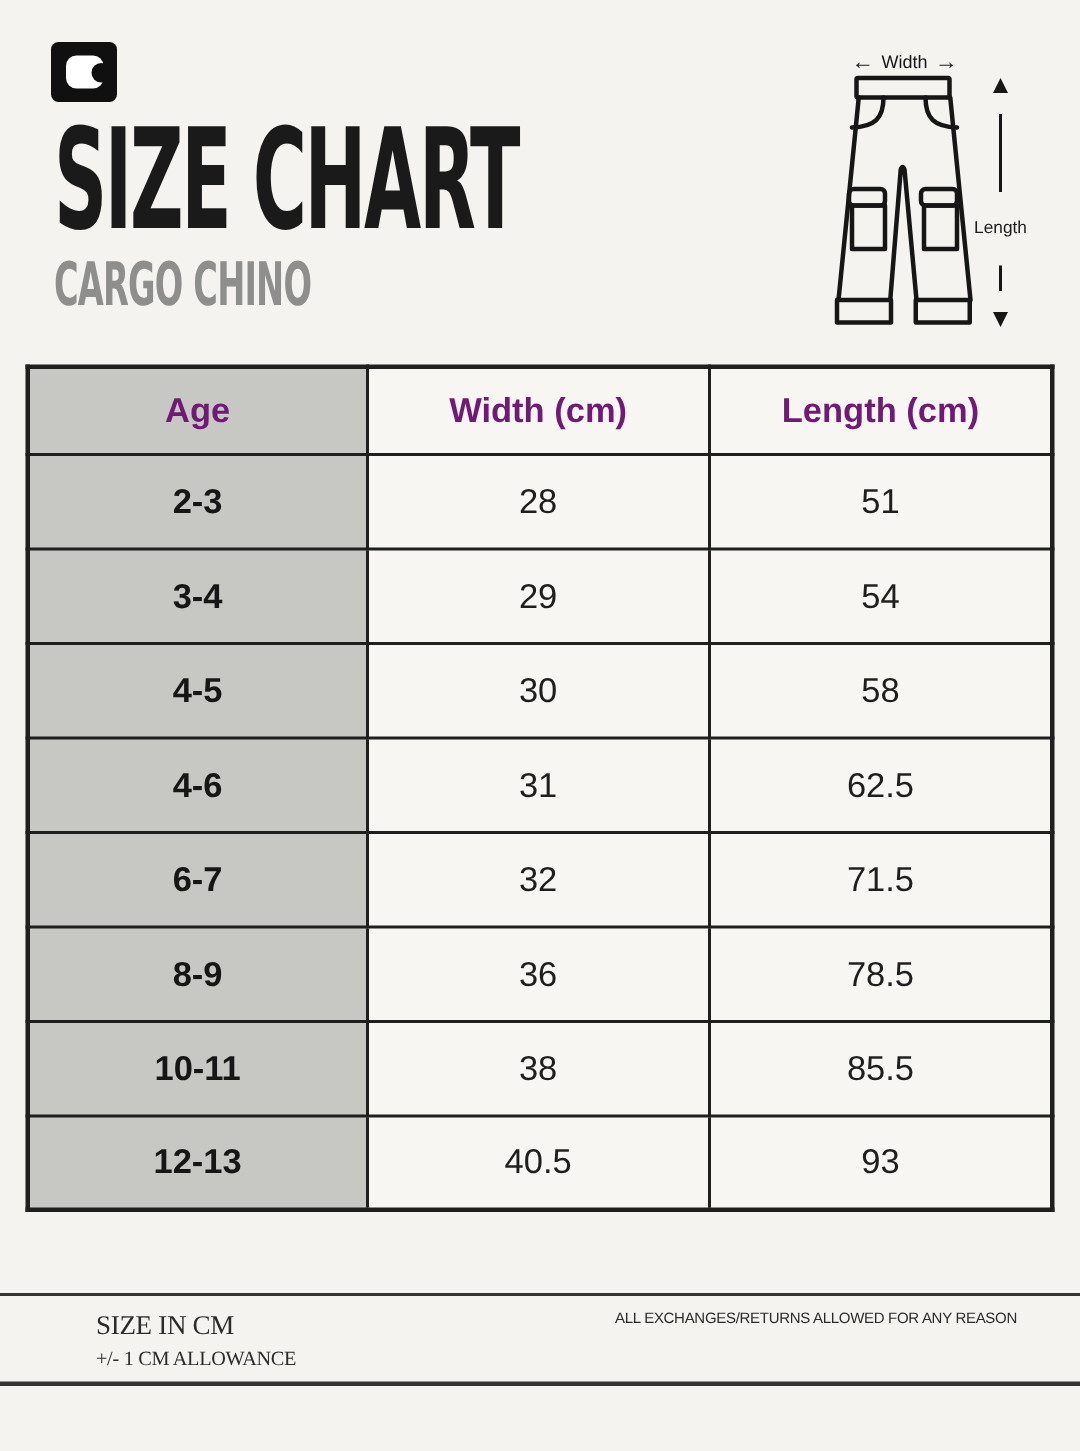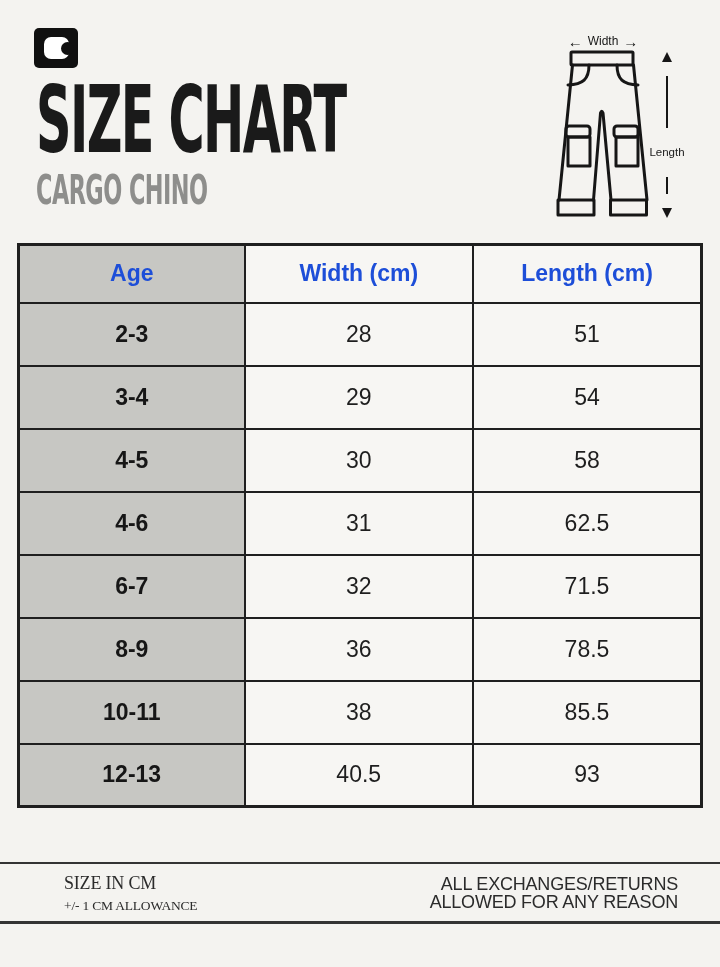--- a/index.html
+++ b/index.html
@@ -78,35 +78,35 @@
     position:absolute;left:17px;top:243px;width:686px;
     border-collapse:collapse;
     border:3px solid var(--border);
     table-layout:fixed;
   }
   .size-table th,.size-table td{
     border:2px solid var(--border);
     text-align:center;vertical-align:middle;
     font-size:23px;
   }
-  .size-table thead th{height:58px;font-weight:bold;background:var(--cell-bg);color:#1d4ed8;}
+  .size-table thead th{height:58px;font-weight:bold;background:var(--cell-bg);color:#701a75;}
   .size-table thead th.col-age{background:var(--gray-col);}
   .size-table tbody th{background:var(--gray-col);font-weight:bold;height:63px;}
   .size-table tbody td{background:var(--cell-bg);font-weight:normal;color:#1e1e1e;}
   .size-table col.c1{width:226px;}
   
   .rule{position:absolute;left:0;width:720px;background:#343434;}
   .rule.top{top:862px;height:2px;}
   .rule.bottom{top:921px;height:3px;}
   .footer-left{position:absolute;left:64px;top:874px;color:var(--footer-ink);font-family:Liberation Serif, serif;}
   .footer-left .f-title{font-size:18px;line-height:1.1;letter-spacing:-0.2px;}
   .footer-left .f-sub{font-size:13.5px;line-height:1.2;margin-top:4px;letter-spacing:-0.2px;}
   .footer-right{position:absolute;right:42px;top:872px;width:300px;text-align:right;color:var(--footer-ink);}
   .footer-right .f-title{font-size:19px;line-height:1.1;letter-spacing:-0.2px;}
-  .footer-right .f-sub{font-size:18px;line-height:1.02;margin-top:3px;letter-spacing:-0.2px;}
+  .footer-right .f-sub{font-size:10px;line-height:1.02;margin-top:3px;letter-spacing:-0.2px;}
 </style>
 </head>
 <body>
 
 <div class="logo">
   <div class="logo-glyph">
     <div class="logo-notch"></div>
   </div>
 </div>
 

